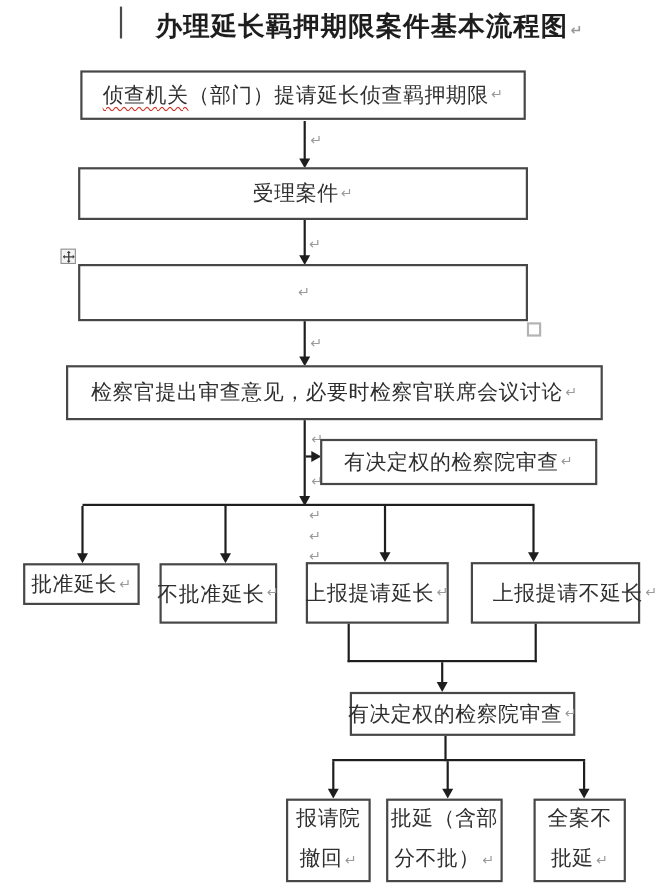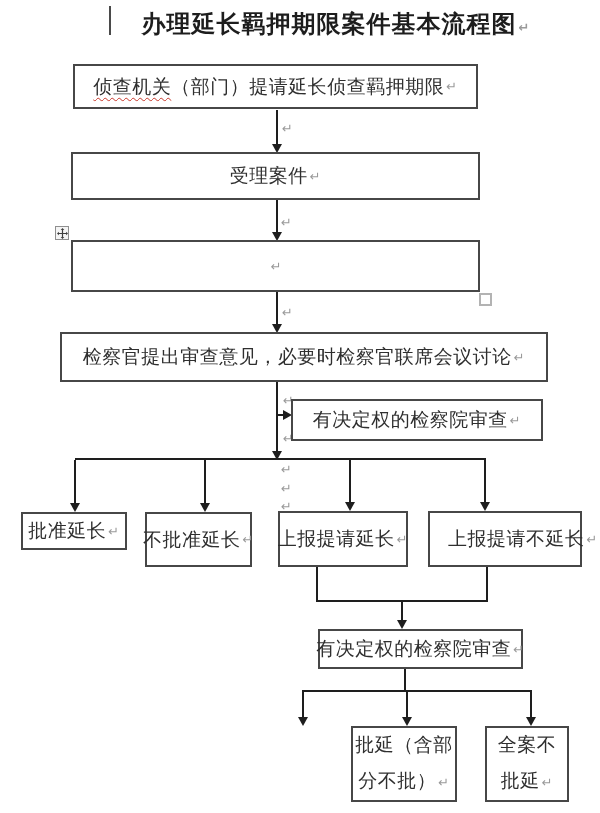--- a/index.html
+++ b/index.html
@@ -137,20 +137,23 @@
 
   <div class="vline" style="left:404px;top:669px;width:2px;height:23px;"></div>
   <div class="hline" style="left:302px;top:690px;width:230px;height:2px;"></div>
   <div class="vline" style="left:302px;top:692px;width:2px;height:26px;"></div>
   <div class="ah-down" style="left:298px;top:717px;"></div>
   <div class="vline" style="left:406px;top:692px;width:2px;height:26px;"></div>
   <div class="ah-down" style="left:402px;top:717px;"></div>
   <div class="vline" style="left:530px;top:692px;width:2px;height:26px;"></div>
   <div class="ah-down" style="left:526px;top:717px;"></div>
 
+  <div class="box multiline" style="left:260px;top:726px;width:77px;height:76px;">
+      <span><span>报请院</span><br><span>撤回</span><span class="pilcrow">↵</span></span>
+    </div>
   <div class="box multiline" style="left:351px;top:726px;width:106px;height:76px;">
       <span><span>批延（含部</span><br><span>分不批）</span><span class="pilcrow">↵</span></span>
     </div>
   <div class="box multiline" style="left:485px;top:726px;width:84px;height:76px;">
       <span><span>全案不</span><br><span>批延</span><span class="pilcrow">↵</span></span>
     </div>
 
 </div>
 
 </body></html>

